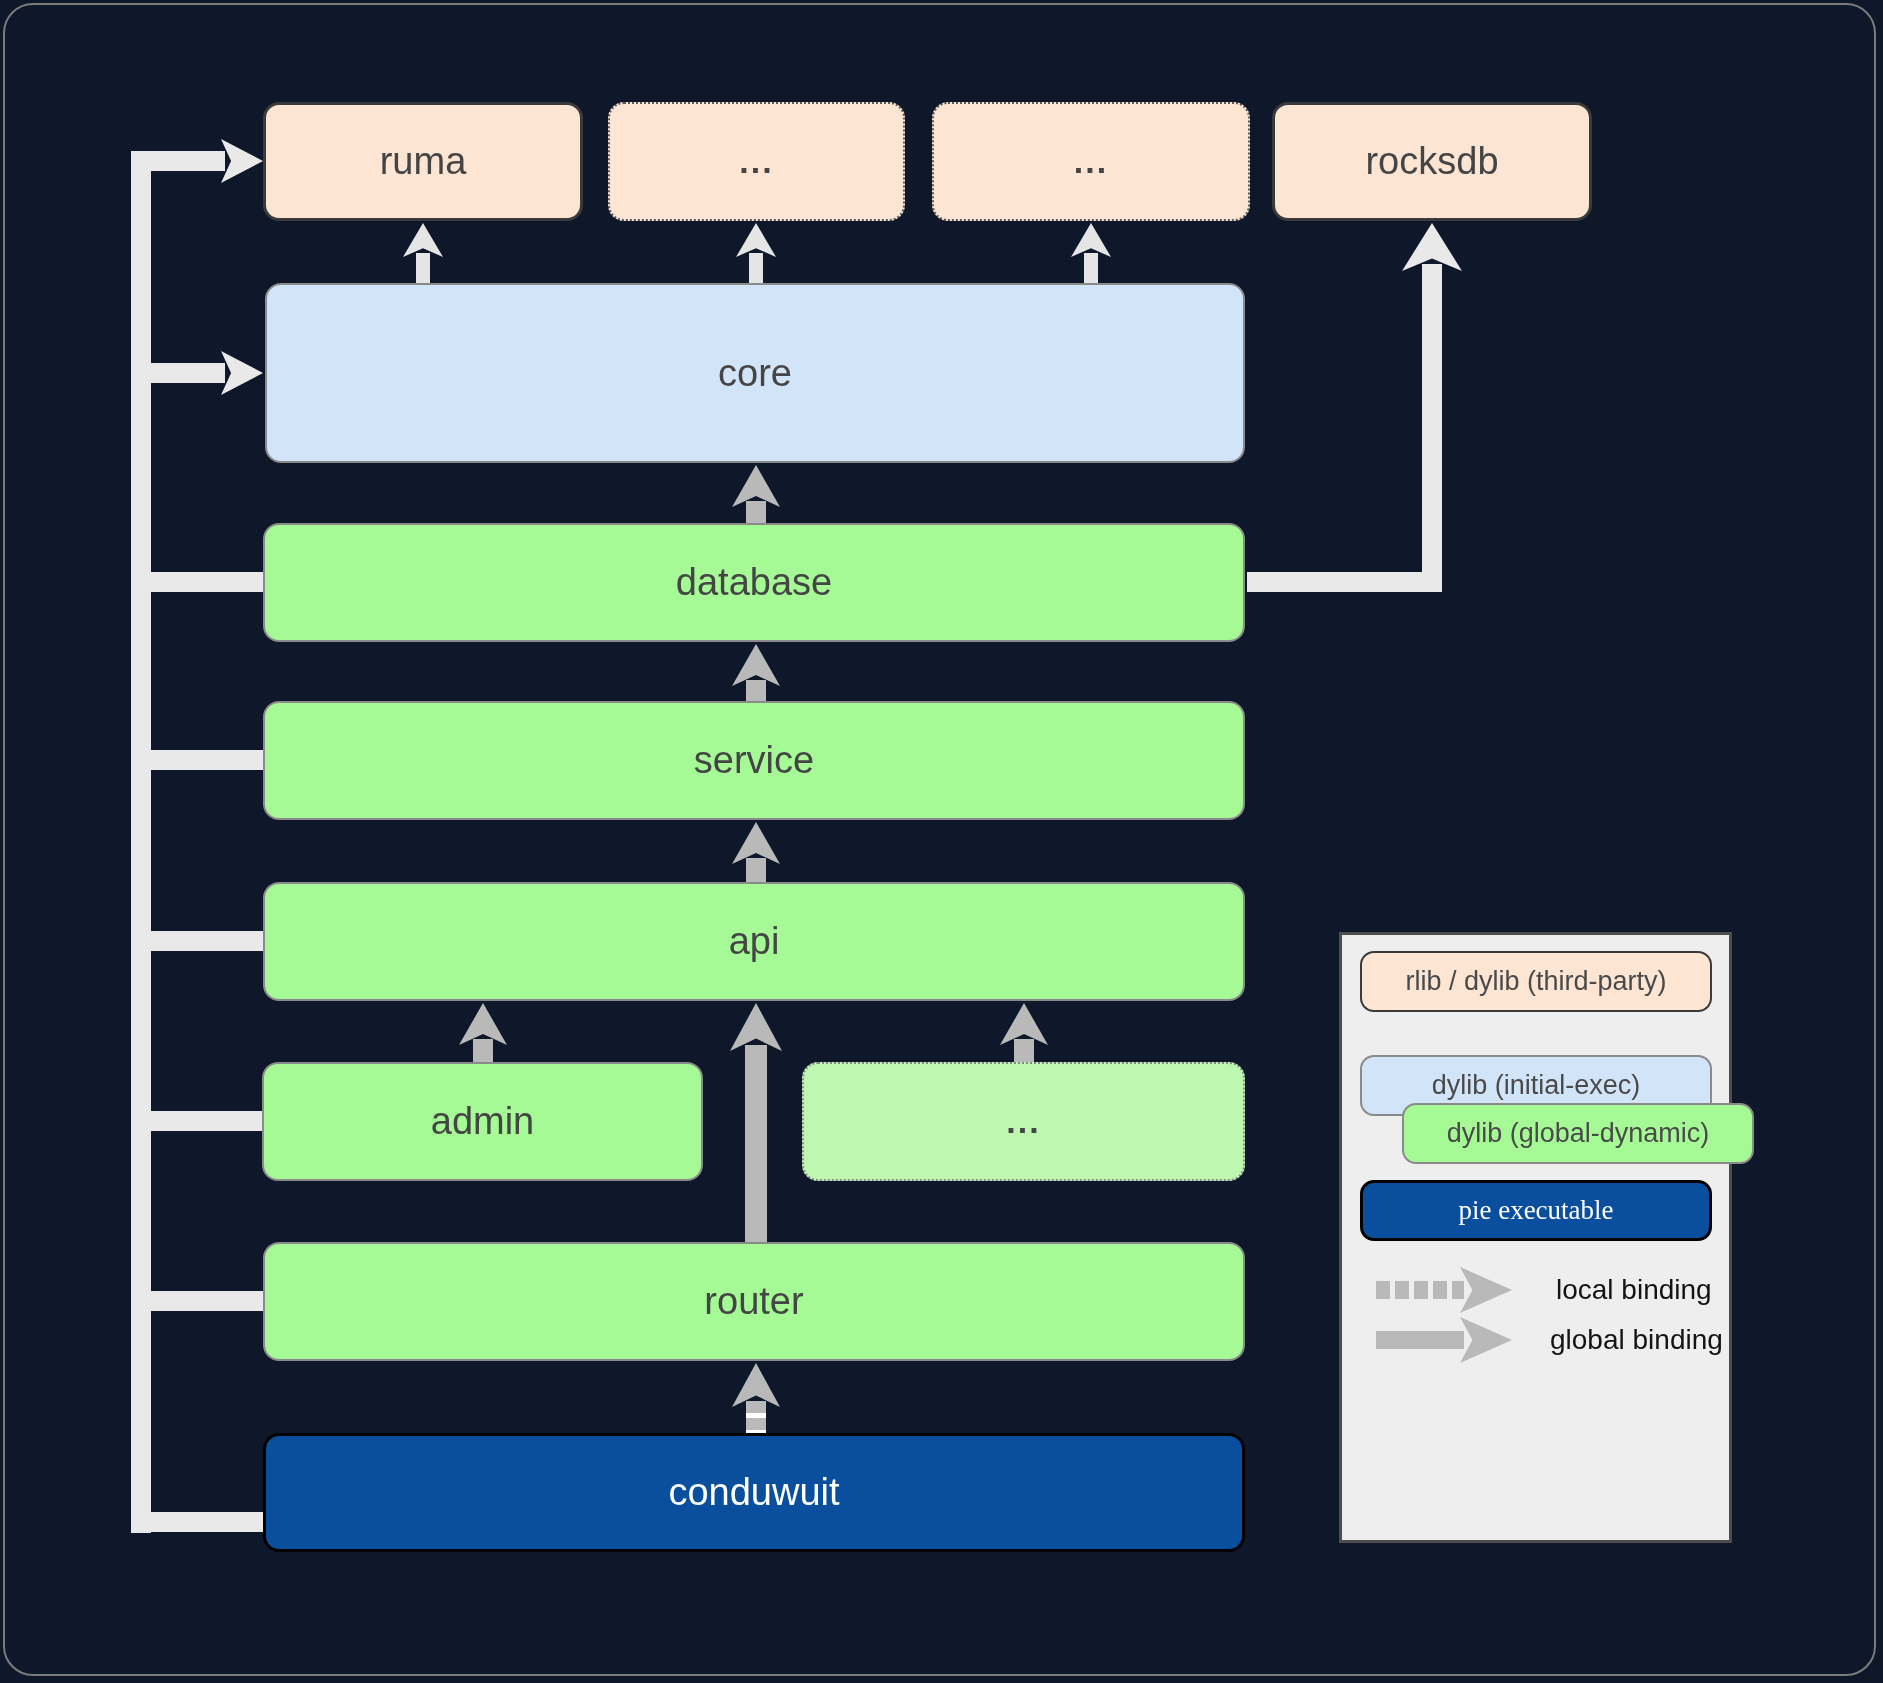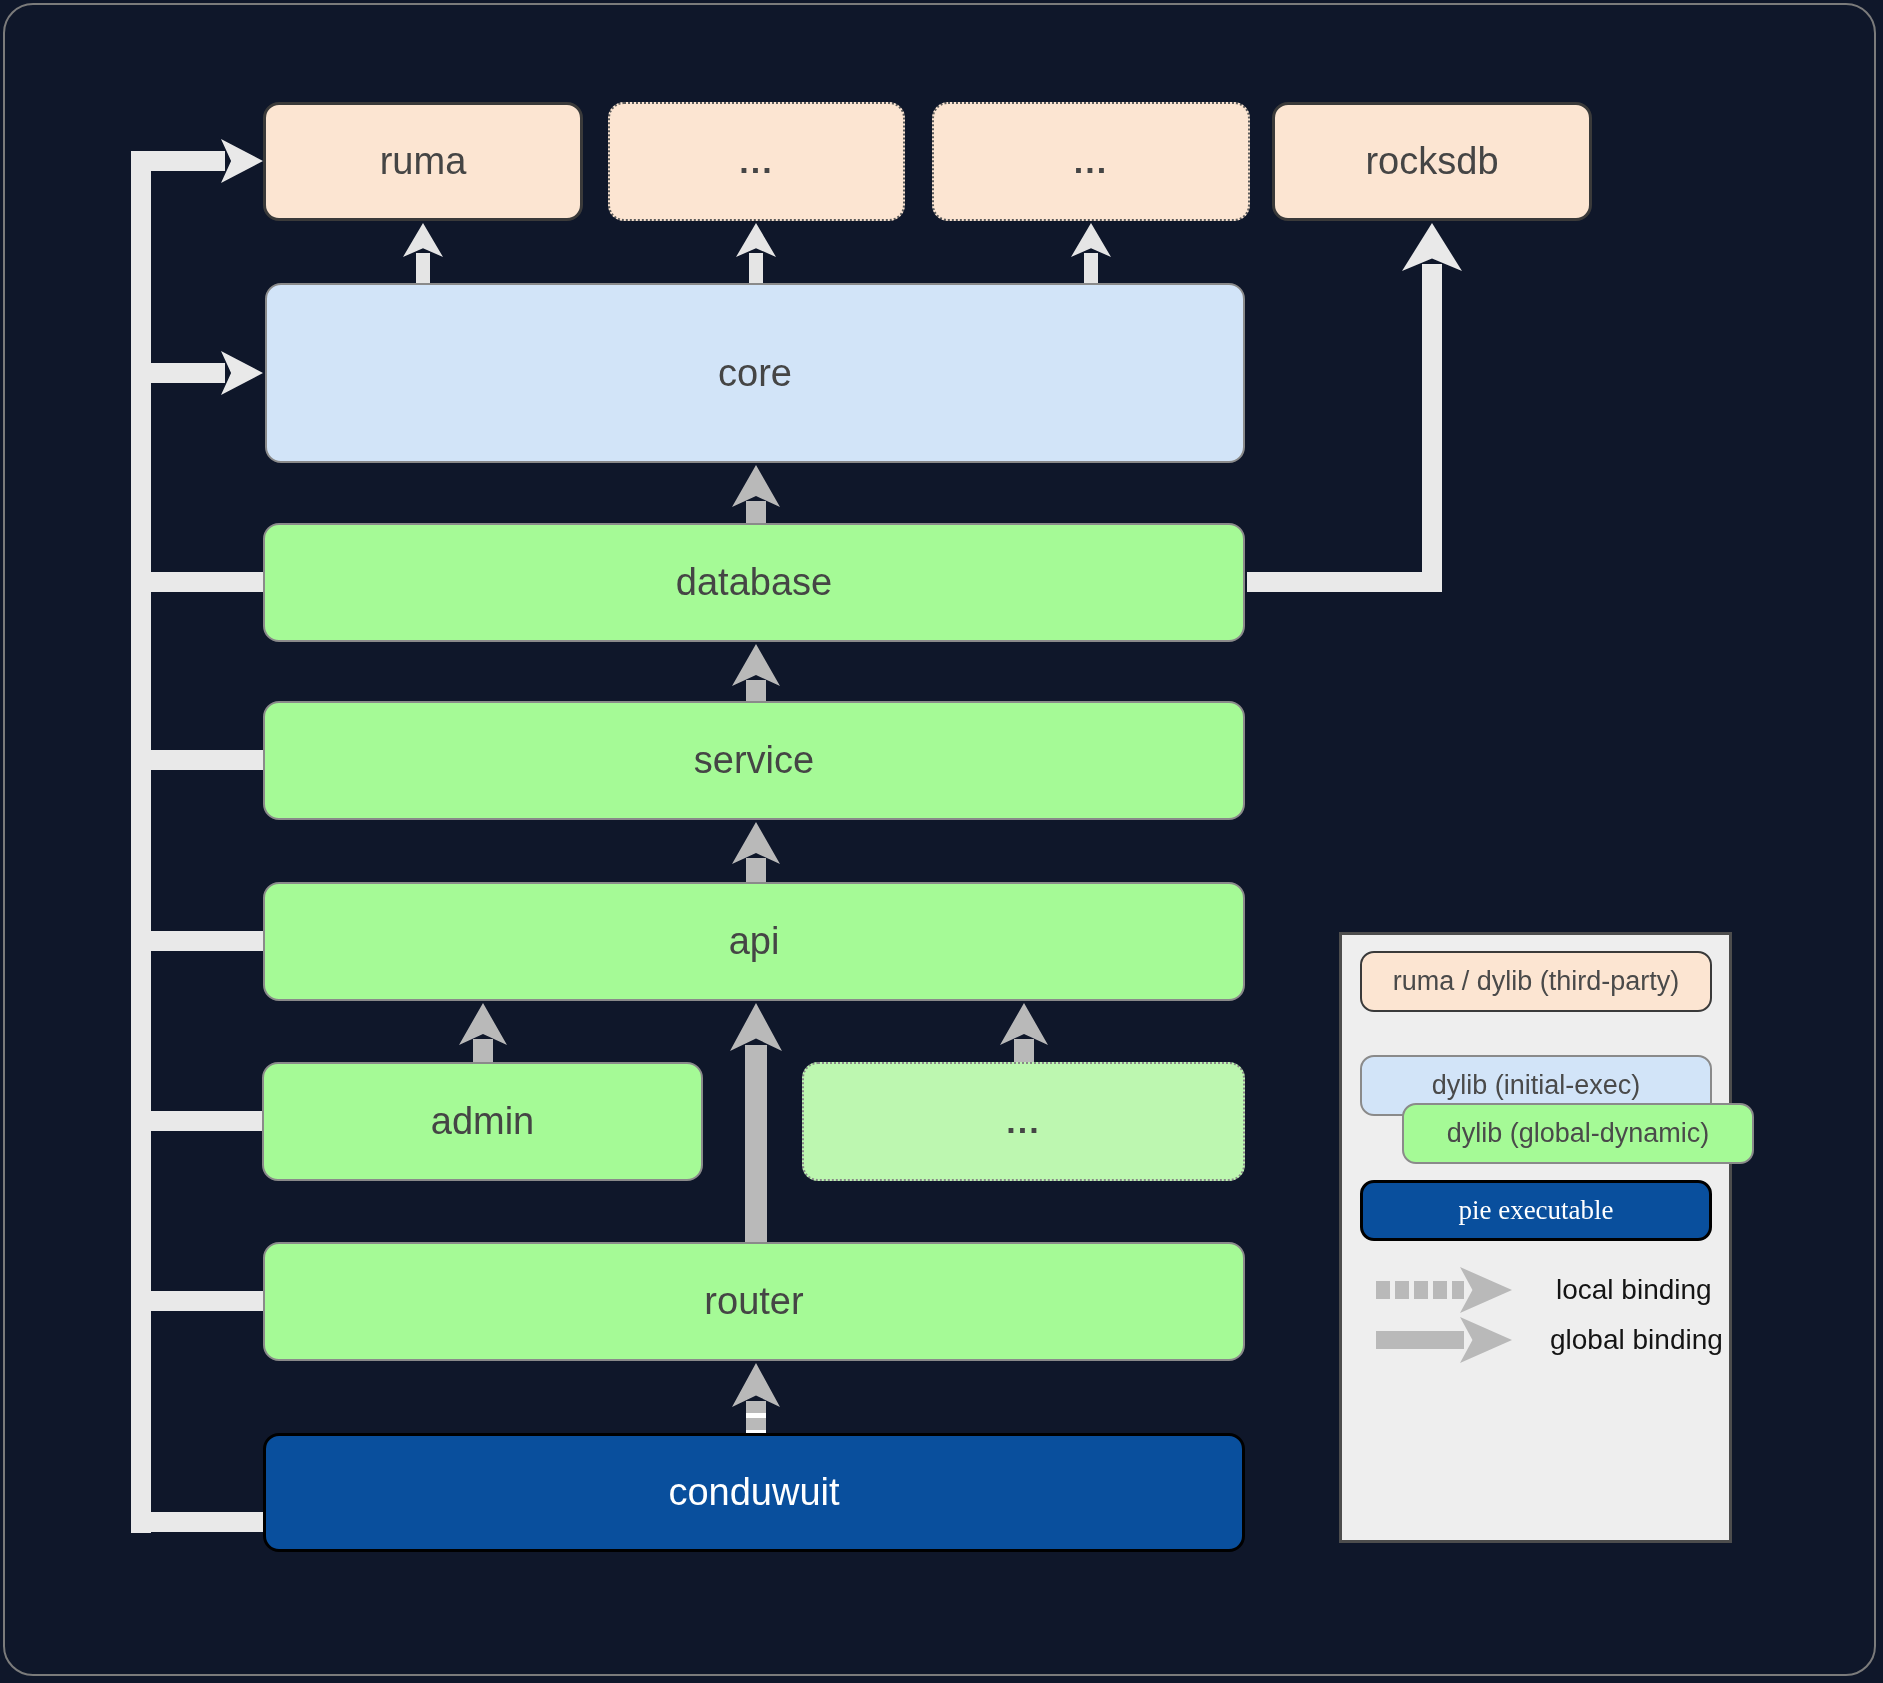--- a/index.html
+++ b/index.html
@@ -133,21 +133,21 @@
   <div class="node green" style="left:263px;top:1242px;width:982px;height:119px;">
     <span>router</span>
   </div>
 
   <div class="node darkblue" style="left:263px;top:1433px;width:982px;height:119px;">
     <span>conduwuit</span>
   </div>
 
   <div class="legend">
     <div class="key peach" style="top:16px;">
-      <span>ruma / dylib (third-party)</span>
+      <span>rlib / dylib (third-party)</span>
     </div>
     <div class="key blue" style="top:92px;margin-top:28px;">
       <span>dylib (initial-exec)</span>
     </div>
     <div class="key green" style="top:168px;margin-left:42px;">
       <span>dylib (global-dynamic)</span>
     </div>
     <div class="key darkblue" style="top:245px;font-family:Liberation Serif, serif;">
       <span>pie executable</span>
     </div>

